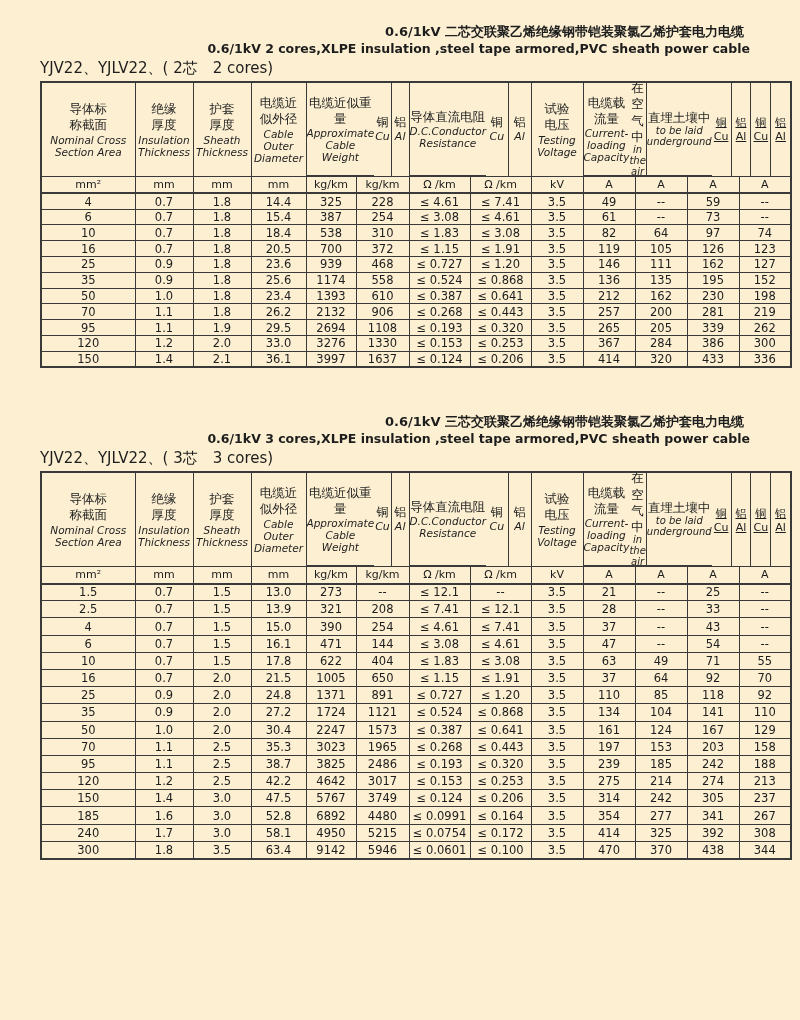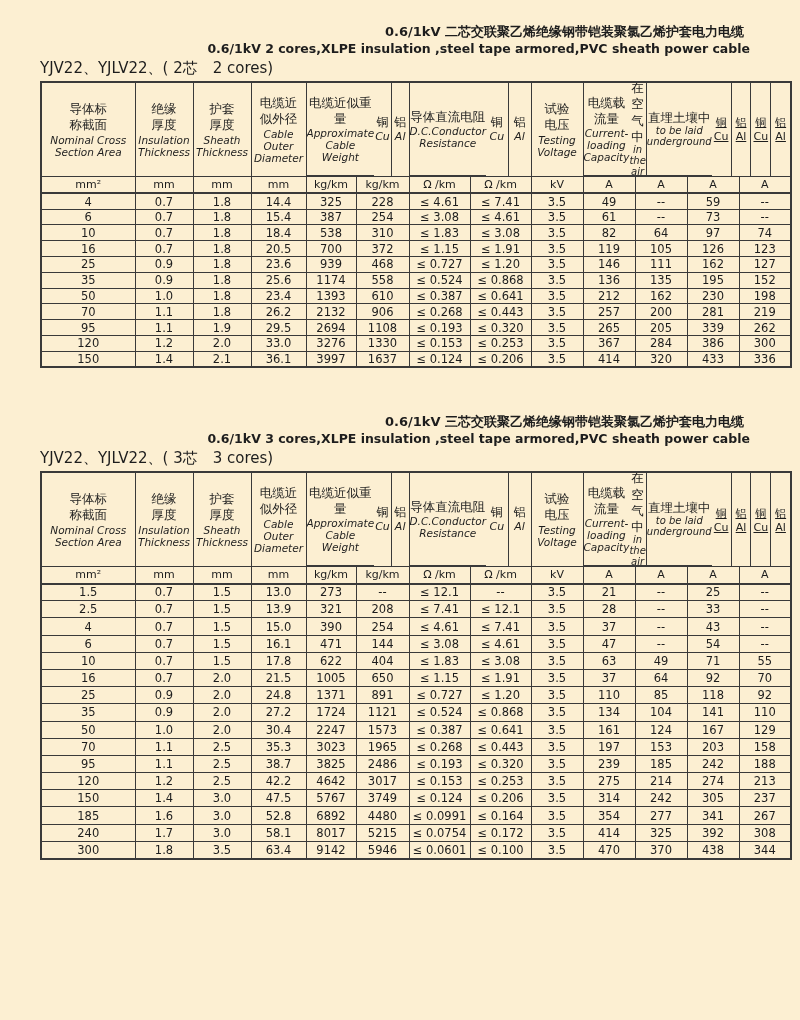--- a/index.html
+++ b/index.html
@@ -710,21 +710,21 @@
             <td>354</td>
             <td>277</td>
             <td>341</td>
             <td>267</td>
           </tr>
           <tr>
             <td>240</td>
             <td>1.7</td>
             <td>3.0</td>
             <td>58.1</td>
-            <td>8017</td>
+            <td>4950</td>
             <td>5215</td>
             <td>≤ 0.0754</td>
             <td>≤ 0.172</td>
             <td>3.5</td>
             <td>414</td>
             <td>325</td>
             <td>392</td>
             <td>308</td>
           </tr>
           <tr>

